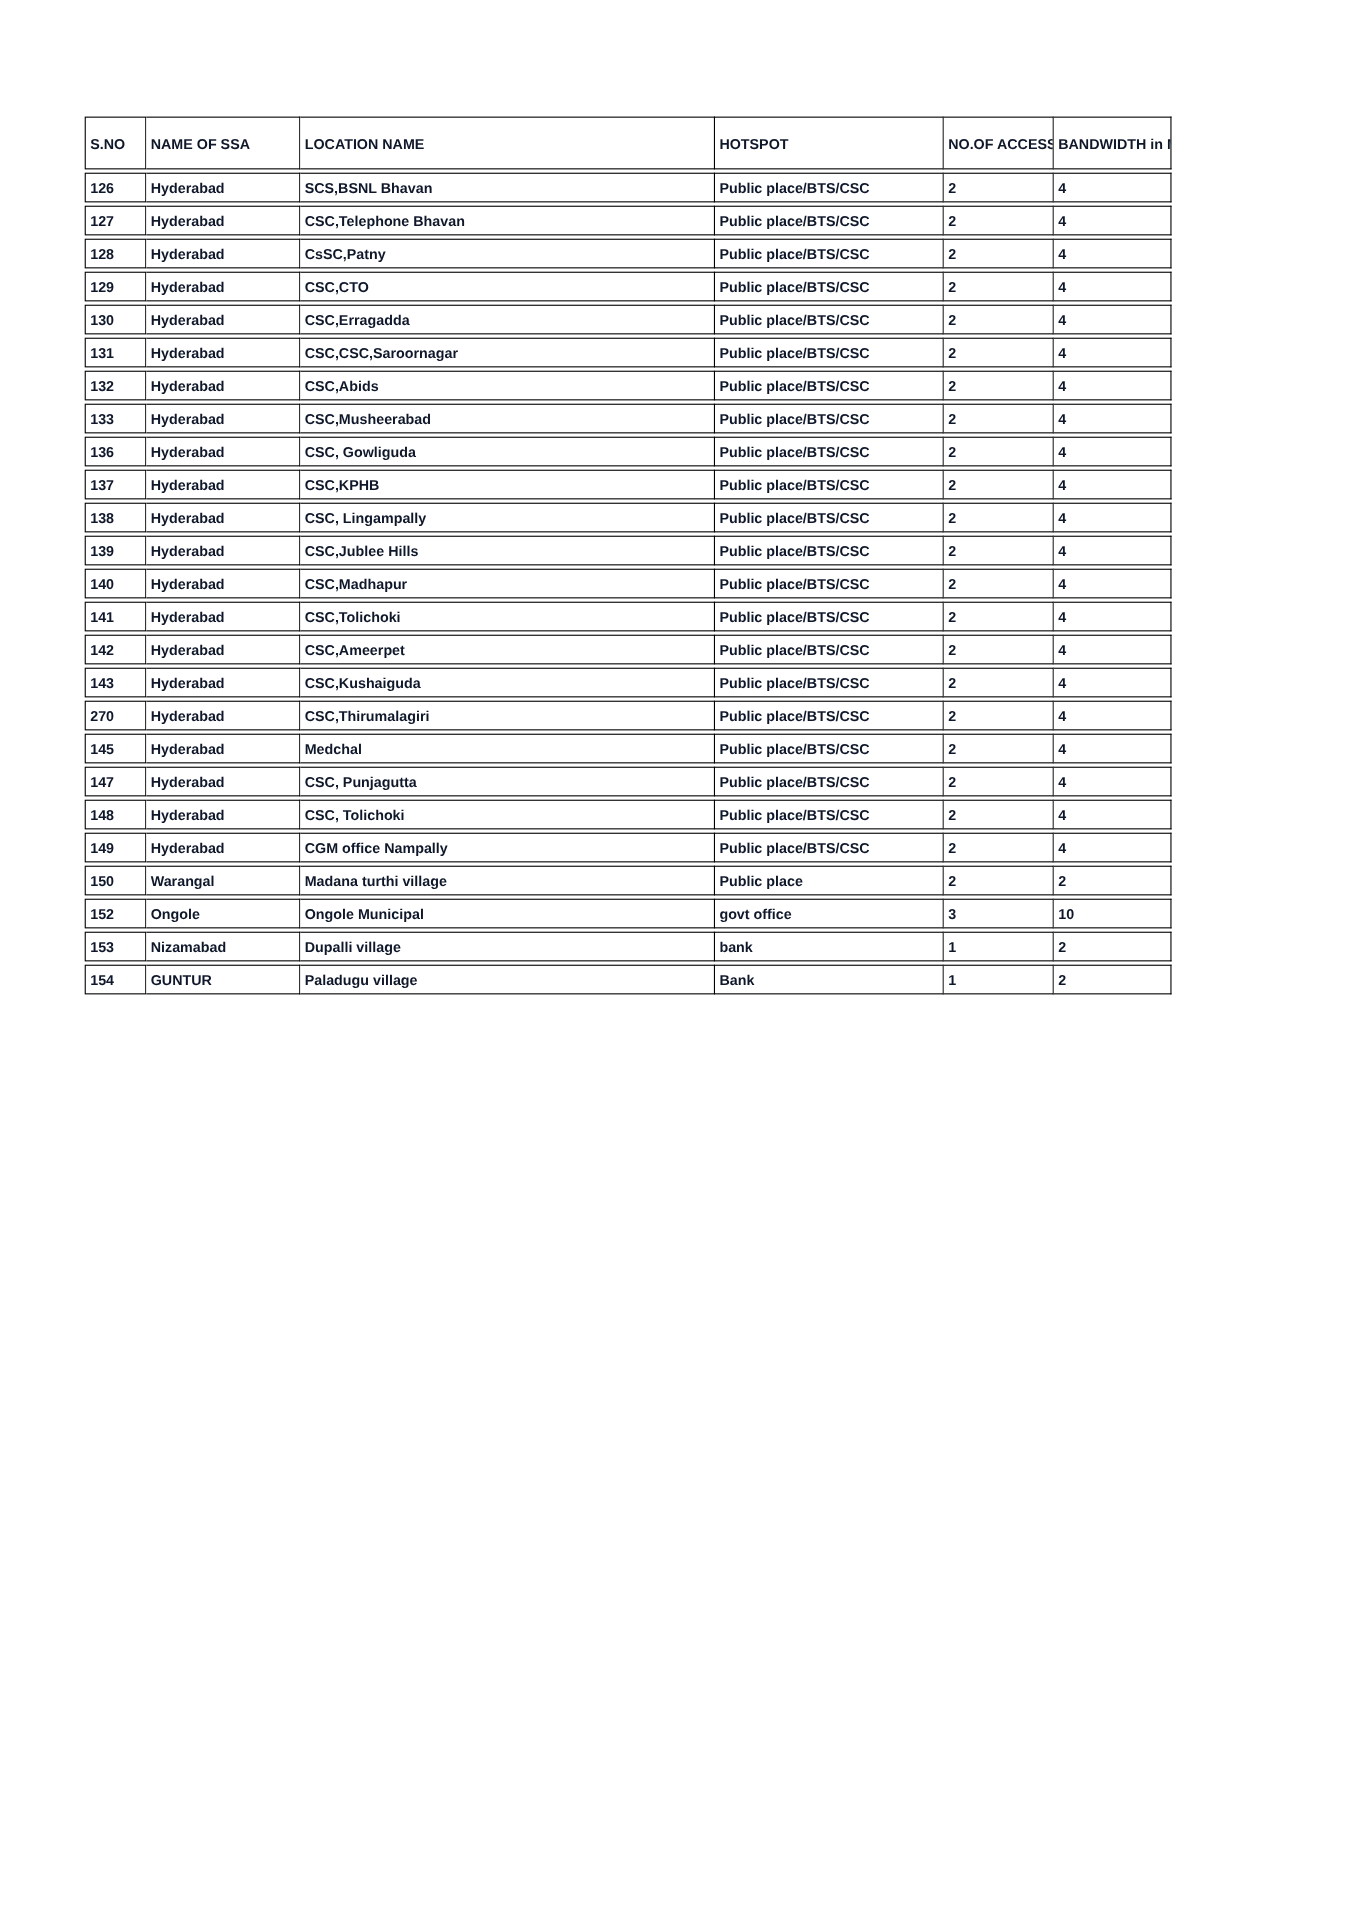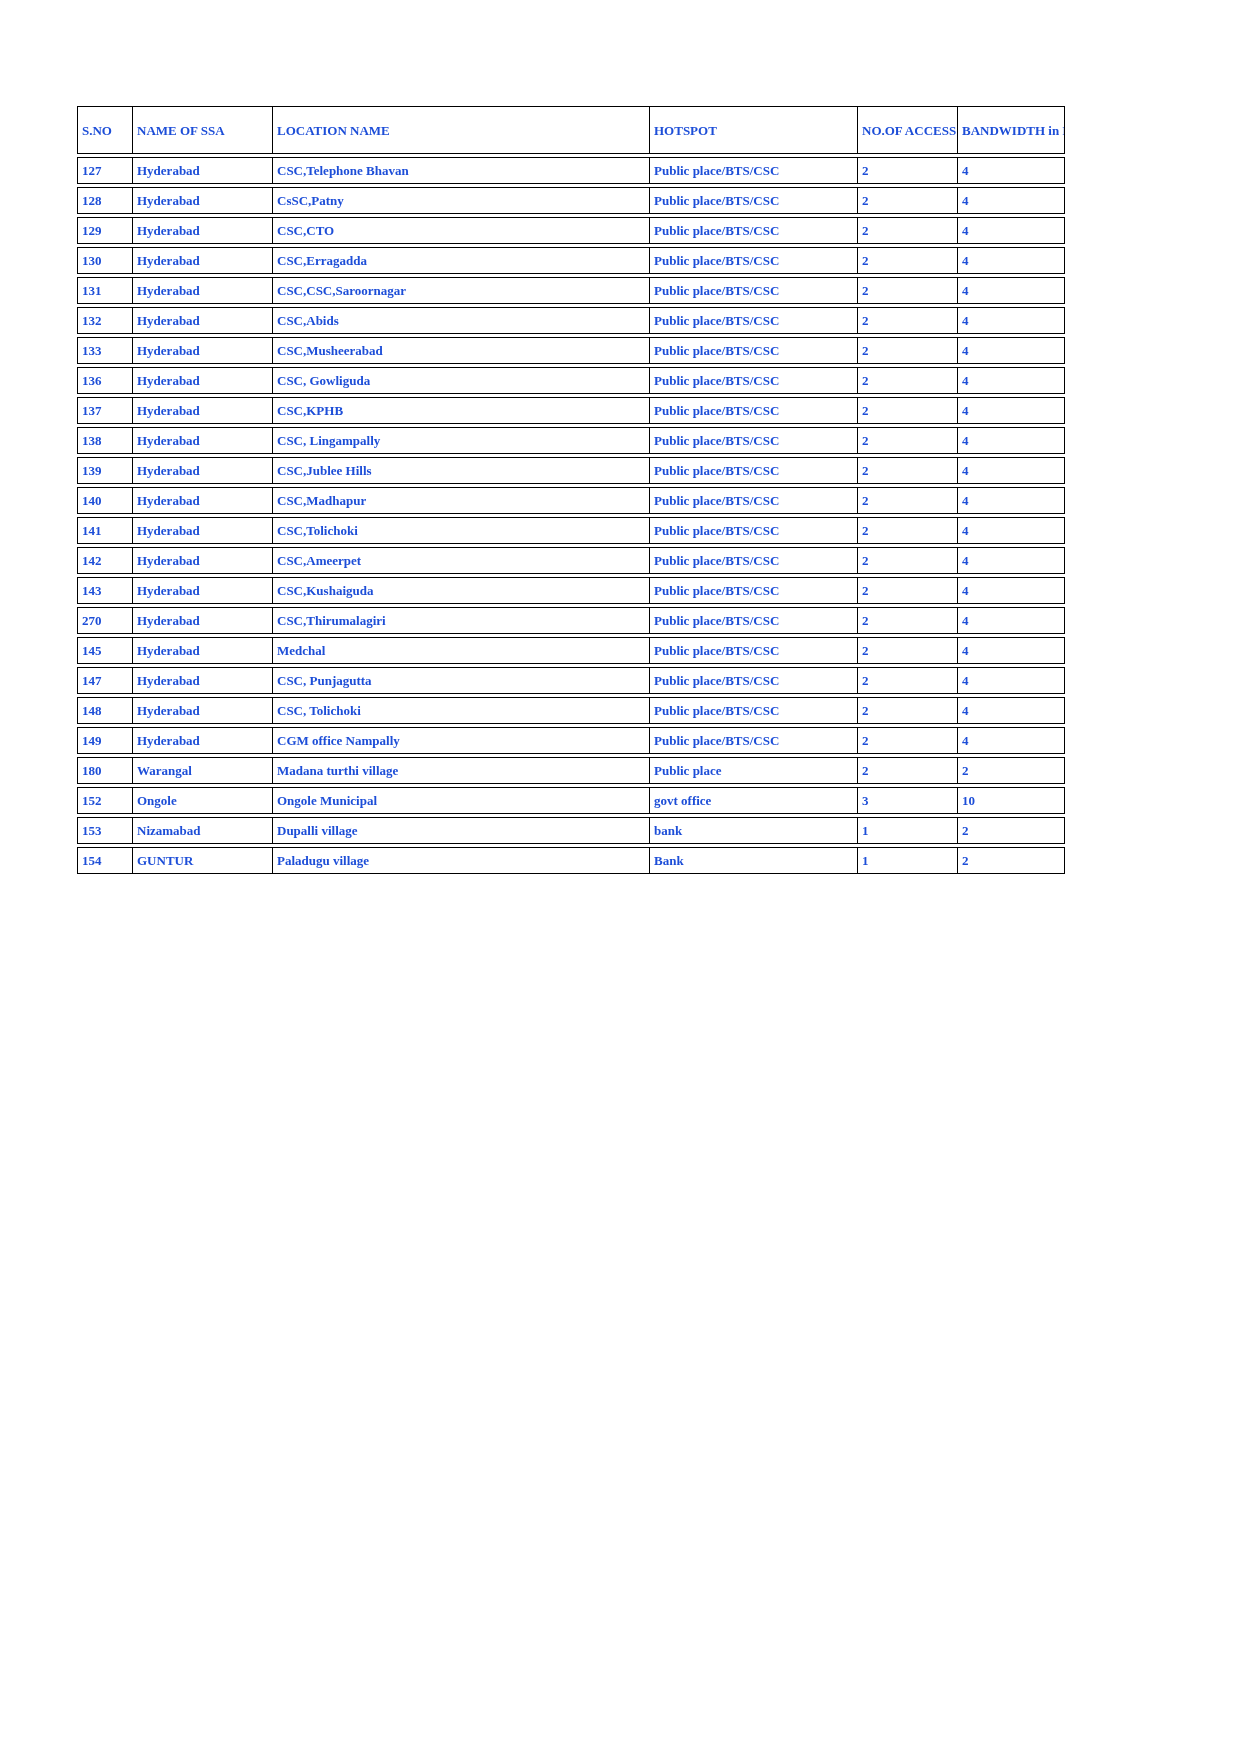--- a/index.html
+++ b/index.html
@@ -5,22 +5,22 @@
   html, body {
     margin: 0;
     padding: 0;
     background: #ffffff;
   }
   .page {
     position: relative;
     width: 1241px;
     height: 1504px;
     background: #ffffff;
-    font-family: Liberation Serif, serif;
-    color: #1d4ed8;
+    font-family: Liberation Sans, sans-serif;
+    color: #0f172a;
     overflow: hidden;
   }
   .data-table {
     position: absolute;
     left: 77px;
     top: 103px;
     border-collapse: separate;
     border-spacing: 0 3px;
     table-layout: fixed;
     width: 988px;
@@ -78,20 +78,28 @@
         <th>S.NO</th>
         <th>NAME OF SSA</th>
         <th>LOCATION NAME</th>
         <th>HOTSPOT</th>
         <th>NO.OF ACCESS POINTs</th>
         <th>BANDWIDTH in Mbps</th>
       </tr>
     </thead>
     <tbody>
         <tr>
+      <td class="num">126</td>
+      <td>Hyderabad</td>
+      <td>SCS,BSNL Bhavan</td>
+      <td>Public place/BTS/CSC</td>
+      <td class="num">2</td>
+      <td class="num">4</td>
+    </tr>
+        <tr>
       <td class="num">127</td>
       <td>Hyderabad</td>
       <td>CSC,Telephone Bhavan</td>
       <td>Public place/BTS/CSC</td>
       <td class="num">2</td>
       <td class="num">4</td>
     </tr>
         <tr>
       <td class="num">128</td>
       <td>Hyderabad</td>
@@ -238,21 +246,21 @@
     </tr>
         <tr>
       <td class="num">149</td>
       <td>Hyderabad</td>
       <td>CGM office Nampally</td>
       <td>Public place/BTS/CSC</td>
       <td class="num">2</td>
       <td class="num">4</td>
     </tr>
         <tr>
-      <td class="num">180</td>
+      <td class="num">150</td>
       <td>Warangal</td>
       <td>Madana turthi village</td>
       <td>Public place</td>
       <td class="num">2</td>
       <td class="num">2</td>
     </tr>
         <tr>
       <td class="num">152</td>
       <td>Ongole</td>
       <td>Ongole Municipal</td>

